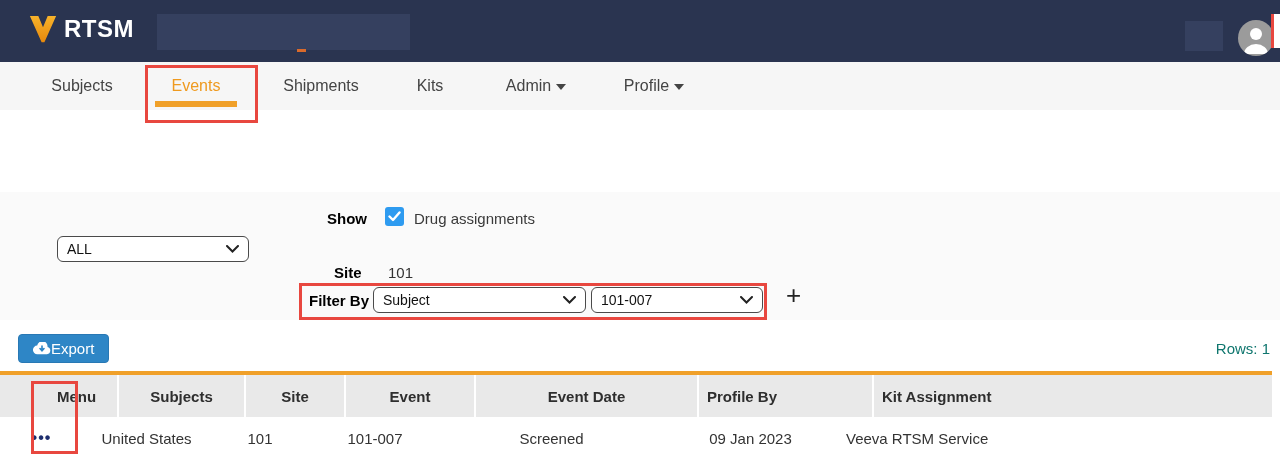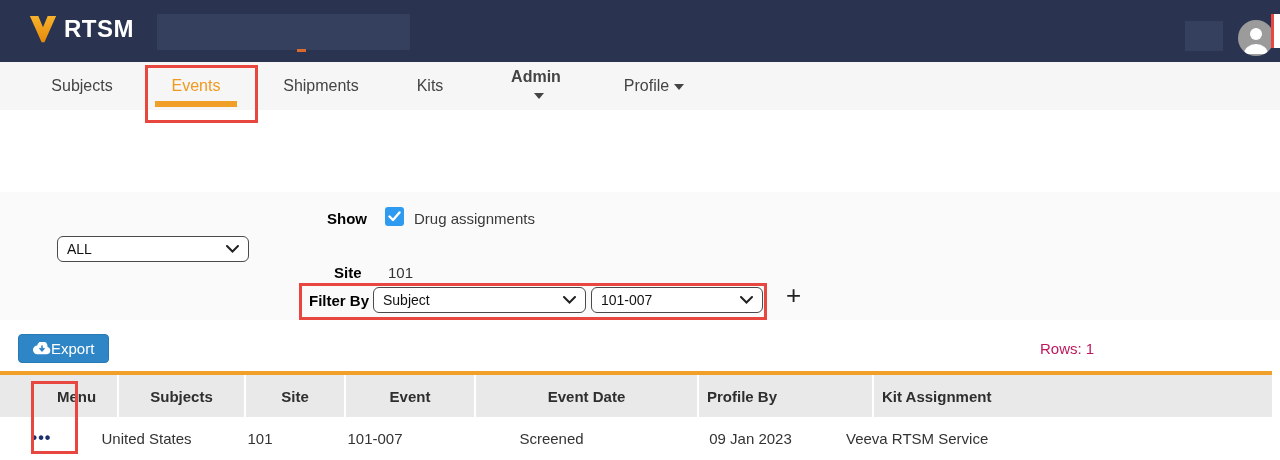--- a/index.html
+++ b/index.html
@@ -20,21 +20,21 @@
                border-left:3px solid #E8473F; }
 
   
   .navtabs { position:absolute; left:0; top:62px; width:1280px; height:48px; background:#F6F6F6;
              display:flex; align-items:center; padding-left:46px; }
   .navtab { position:relative; font-size:16px; color:#444444; cursor:pointer; text-align:center; }
   .navtab.t-subjects { width:72px; margin-right:50px; }
   .navtab.t-events   { width:56px; margin-right:52px; color:#EF9A1F; }
   .navtab.t-shipments{ width:90px; margin-right:48px; }
   .navtab.t-kits     { width:32px; margin-right:58px; }
-  .navtab.t-admin    { width:64px; margin-right:52px;font-weight:bold; }
+  .navtab.t-admin    { width:64px; margin-right:52px; }
   .navtab.t-profile  { width:68px; }
   .caret { display:inline-block; width:0; height:0; border-left:5px solid transparent;
            border-right:5px solid transparent; border-top:6px solid #444444; margin-left:5px;
            vertical-align:middle; }
   .events-underline { position:absolute; left:155px; top:101px; width:82px; height:6px; background:#F0A029; }
 
   
   .title-row { position:absolute; left:0; top:110px; width:1280px; height:82px; background:#ffffff; }
   .page-title { position:absolute; left:28px; top:132px; font-size:28px; color:#4A4A4A; }
   .subtabs { position:absolute; left:155px; top:128px; display:flex; height:44px; }
@@ -58,22 +58,22 @@
   .filterby-label { position:absolute; left:309px; top:100px; }
   .sel-field { left:373px; top:95px; width:213px; }
   .sel-value { left:591px; top:95px; width:172px; }
   .add-filter { position:absolute; left:786px; top:90px; font-size:26px; font-weight:400; color:#222222;
                 cursor:pointer; line-height:1; }
 
   
   .export-btn { position:absolute; left:18px; top:334px; height:29px; padding:0 14px; background:#2E86C6;
                 border:1px solid #2878B4; border-radius:4px; color:#ffffff; font-size:15px;
                 display:flex; align-items:center; cursor:pointer; }
-  .rows-count { position:absolute; left:1040px; top:340px; width:230px; 
-                font-size:15px; color:#be185d; }
+  .rows-count { position:absolute; left:1040px; top:340px; width:230px; text-align:right;
+                font-size:15px; color:#0f766e; }
 
   
   .table { position:absolute; left:0; top:371px; width:1272px; border-top:4px solid #F0A029; }
   .thead, .trow { display:grid; grid-template-columns:83px 127px 100px 130px 223px 175px 190px 244px; }
   .thead { background:#E9E9E9; height:42px;padding-left:36px; }
   .th { display:flex; align-items:center; justify-content:center; font-weight:bold; font-size:15px;
         color:#2E2E2E; border-right:2px solid #ffffff; }
   .th:last-child { border-right:none; }
   .th.left, .td.left { justify-content:flex-start; padding-left:8px; }
   .trow { background:#ffffff; height:42px; }

